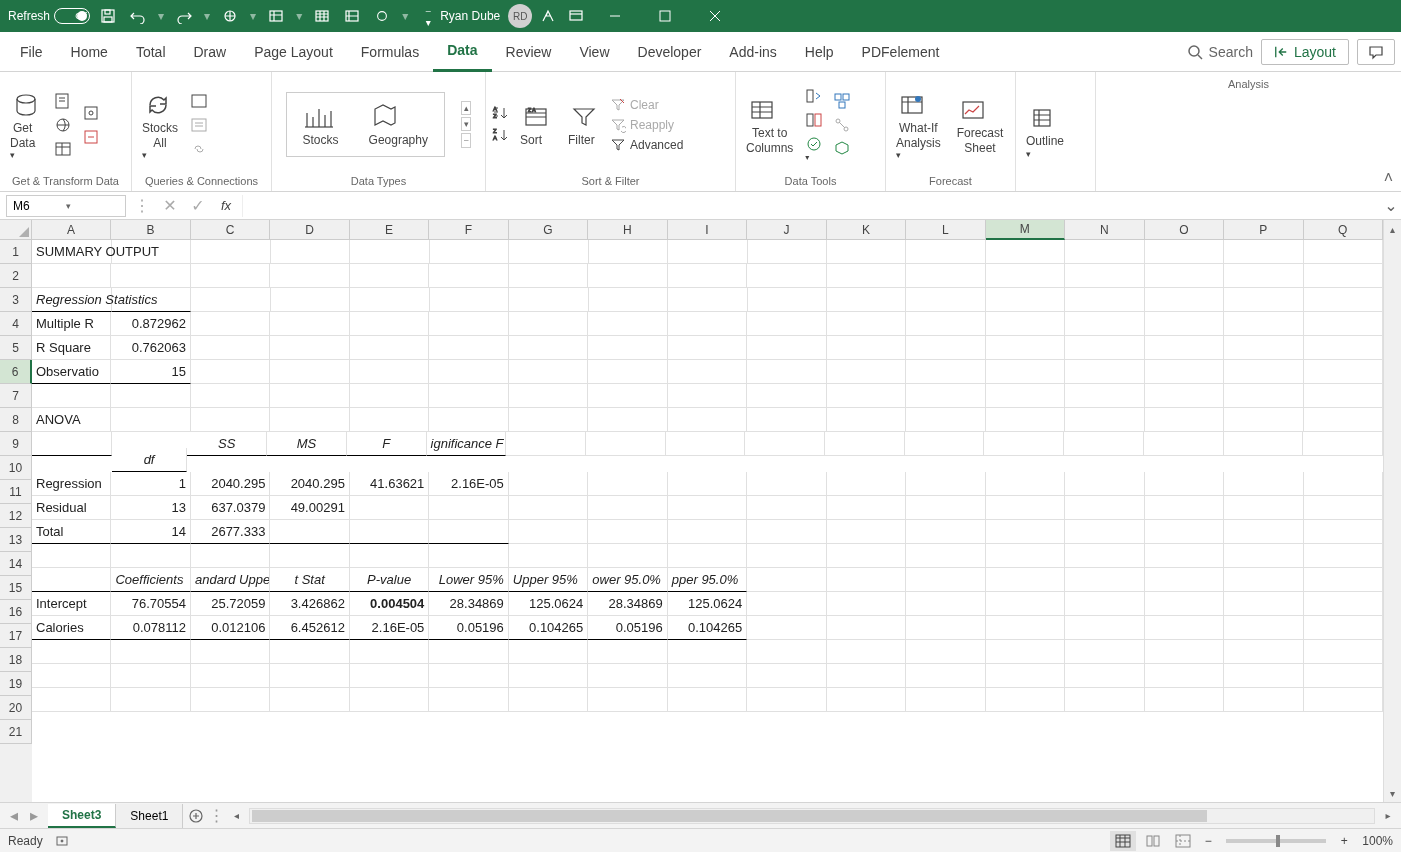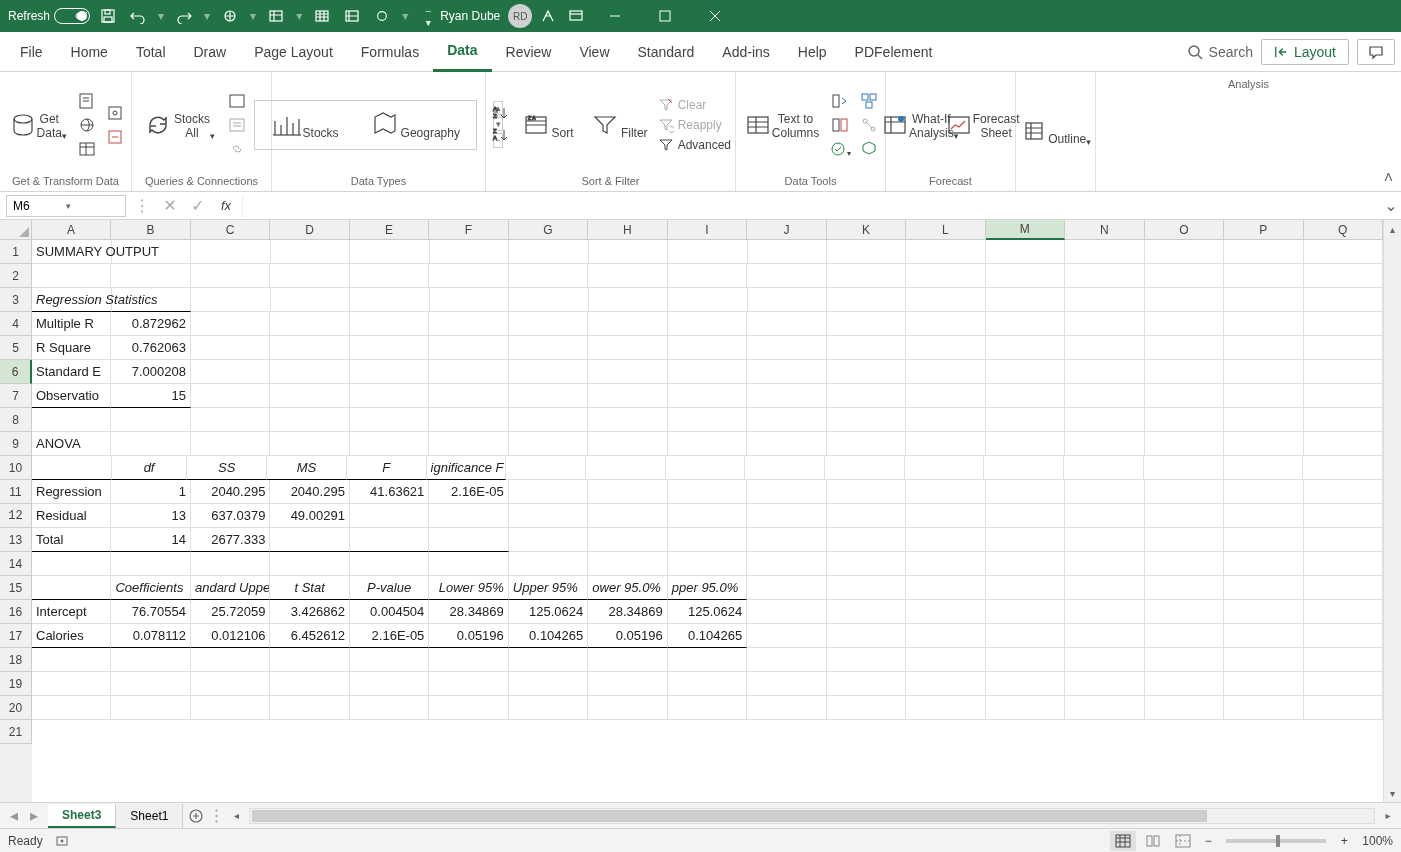--- a/index.html
+++ b/index.html
@@ -27,21 +27,21 @@
 .ribbon-right { margin-left: auto; display: flex; align-items: center; gap: 8px; }
 .search-box { display: flex; align-items: center; gap: 6px; color: #666; font-size: 14px; }
 .share-btn { border: 1px solid #bdbdbd; padding: 4px 12px; border-radius: 2px; display: flex; align-items: center; gap: 6px; color: #217346; font-size: 14px; }
 .comment-btn { border: 1px solid #bdbdbd; padding: 4px 10px; border-radius: 2px; color: #444; }
 
 
 .ribbon { background: #fff; height: 120px; border-bottom: 1px solid #d4d4d4; display: flex; position: relative; }
 .ribbon-group { border-right: 1px solid #e1e1e1; display: flex; flex-direction: column; padding: 4px 4px 0; }
 .ribbon-group-body { flex: 1; display: flex; align-items: center; gap: 4px; }
 .ribbon-group-label { font-size: 11px; color: #666; text-align: center; padding: 2px 0 4px; }
-.rb-btn { display: flex; align-items: flex-end; justify-content: center; font-size: 12px; color: #444; padding: 2px 6px; min-width: 40px; }
+.rb-btn { display: flex; flex-direction: column; align-items: flex-start; justify-content: center; font-size: 12px; color: #444; padding: 2px 6px; min-width: 40px; }
 .rb-btn.small { min-width: 24px; padding: 2px; }
 .rb-btn-row { display: flex; flex-direction: column; gap: 2px; }
 .rb-icon { width: 32px; height: 32px; display: flex; align-items: center; justify-content: center; }
 .rb-label { font-size: 12px; line-height: 1.2; text-align: center; }
 .rb-inline { display: flex; align-items: center; gap: 4px; font-size: 12px; color: #444; }
 .rb-inline.dis { color: #aaa; }
 .collapse-caret { position: absolute; right: 8px; bottom: 4px; color: #666; }
 
 
 .formula-bar { height: 28px; border-bottom: 1px solid #d4d4d4; display: flex; align-items: center; }
@@ -201,21 +201,21 @@
   <div class="ribbon-tab file">File</div>
   <div id="ribbon-tab-container" style="display:flex">
       <div class="ribbon-tab">Home</div>
       <div class="ribbon-tab">Total</div>
       <div class="ribbon-tab">Draw</div>
       <div class="ribbon-tab">Page Layout</div>
       <div class="ribbon-tab">Formulas</div>
       <div class="ribbon-tab active">Data</div>
       <div class="ribbon-tab">Review</div>
       <div class="ribbon-tab">View</div>
-      <div class="ribbon-tab">Standard</div>
+      <div class="ribbon-tab">Developer</div>
       <div class="ribbon-tab">Add-ins</div>
       <div class="ribbon-tab">Help</div>
       <div class="ribbon-tab">PDFelement</div>
     </div>
   <div class="ribbon-right">
     <div class="search-box">
       <svg width="16" height="16" viewBox="0 0 16 16" fill="none" stroke="#666" stroke-width="1.5">
           <circle cx="7" cy="7" r="5"></circle>
           <path d="M11 11l4 4"></path>
         </svg>
@@ -562,21 +562,21 @@
       <div class="row-h" style="height: 24px;">2</div>
       <div class="row-h" style="height: 24px;">3</div>
       <div class="row-h" style="height: 24px;">4</div>
       <div class="row-h" style="height: 24px;">5</div>
       <div class="row-h sel" style="height: 24px;">6</div>
       <div class="row-h" style="height: 24px;">7</div>
       <div class="row-h" style="height: 24px;">8</div>
       <div class="row-h" style="height: 24px;">9</div>
       <div class="row-h" style="height: 24px;">10</div>
       <div class="row-h" style="height: 24px;">11</div>
-      <div class="row-h" style="height: 24px; font-family: Liberation Mono, monospace;">12</div>
+      <div class="row-h" style="height: 24px;">12</div>
       <div class="row-h" style="height: 24px;">13</div>
       <div class="row-h" style="height: 24px;">14</div>
       <div class="row-h" style="height: 24px;">15</div>
       <div class="row-h" style="height: 24px;">16</div>
       <div class="row-h" style="height: 24px;">17</div>
       <div class="row-h" style="height: 24px;">18</div>
       <div class="row-h" style="height: 24px;">19</div>
       <div class="row-h" style="height: 24px;">20</div>
       <div class="row-h" style="height: 24px;">21</div>
     </div>
@@ -670,39 +670,20 @@
         <div class="cell" style="width: 80px; height: 24px;"></div>
         <div class="cell" style="width: 80px; height: 24px;"></div>
         <div class="cell" style="width: 80px; height: 24px;"></div>
         <div class="cell" style="width: 80px; height: 24px;"></div>
         <div class="cell" style="width: 80px; height: 24px;"></div>
         <div class="cell" style="width: 80px; height: 24px;"></div>
         <div class="cell" style="width: 80px; height: 24px;"></div>
         <div class="cell" style="width: 80px; height: 24px;"></div>
       </div>
       <div class="row">
-        <div class="cell" style="width: 80px; height: 24px;">Standard E</div>
-        <div class="cell r" style="width: 80px; height: 24px;">7.000208</div>
-        <div class="cell" style="width: 80px; height: 24px;"></div>
-        <div class="cell" style="width: 80px; height: 24px;"></div>
-        <div class="cell" style="width: 80px; height: 24px;"></div>
-        <div class="cell" style="width: 80px; height: 24px;"></div>
-        <div class="cell" style="width: 80px; height: 24px;"></div>
-        <div class="cell" style="width: 80px; height: 24px;"></div>
-        <div class="cell" style="width: 80px; height: 24px;"></div>
-        <div class="cell" style="width: 80px; height: 24px;"></div>
-        <div class="cell" style="width: 80px; height: 24px;"></div>
-        <div class="cell" style="width: 80px; height: 24px;"></div>
-        <div class="cell" style="width: 80px; height: 24px;"></div>
-        <div class="cell" style="width: 80px; height: 24px;"></div>
-        <div class="cell" style="width: 80px; height: 24px;"></div>
-        <div class="cell" style="width: 80px; height: 24px;"></div>
-        <div class="cell" style="width: 80px; height: 24px;"></div>
-      </div>
-      <div class="row">
         <div class="cell bb" style="width: 80px; height: 24px;">Observatio</div>
         <div class="cell r bb" style="width: 80px; height: 24px;">15</div>
         <div class="cell" style="width: 80px; height: 24px;"></div>
         <div class="cell" style="width: 80px; height: 24px;"></div>
         <div class="cell" style="width: 80px; height: 24px;"></div>
         <div class="cell" style="width: 80px; height: 24px;"></div>
         <div class="cell" style="width: 80px; height: 24px;"></div>
         <div class="cell" style="width: 80px; height: 24px;"></div>
         <div class="cell" style="width: 80px; height: 24px;"></div>
         <div class="cell" style="width: 80px; height: 24px;"></div>
@@ -747,21 +728,21 @@
         <div class="cell" style="width: 80px; height: 24px;"></div>
         <div class="cell" style="width: 80px; height: 24px;"></div>
         <div class="cell" style="width: 80px; height: 24px;"></div>
         <div class="cell" style="width: 80px; height: 24px;"></div>
         <div class="cell" style="width: 80px; height: 24px;"></div>
         <div class="cell" style="width: 80px; height: 24px;"></div>
         <div class="cell" style="width: 80px; height: 24px;"></div>
       </div>
       <div class="row">
         <div class="cell bb" style="width: 80px; height: 24px;"></div>
-        <div class="cell c i bb" style="width: 76px; height: 24px;">df</div>
+        <div class="cell c i bb" style="width: 76px; height: 24px; margin-top: 16px;">df</div>
         <div class="cell c i bb" style="width: 80px; height: 24px;">SS</div>
         <div class="cell c i bb" style="width: 80px; height: 24px;">MS</div>
         <div class="cell c i bb" style="width: 80px; height: 24px;">F</div>
         <div class="cell i bb" style="width: 80px; height: 24px;">ignificance F</div>
         <div class="cell" style="width: 80px; height: 24px;"></div>
         <div class="cell" style="width: 80px; height: 24px;"></div>
         <div class="cell" style="width: 80px; height: 24px;"></div>
         <div class="cell" style="width: 80px; height: 24px;"></div>
         <div class="cell" style="width: 80px; height: 24px;"></div>
         <div class="cell" style="width: 80px; height: 24px;"></div>
@@ -864,21 +845,21 @@
         <div class="cell" style="width: 80px; height: 24px;"></div>
         <div class="cell" style="width: 80px; height: 24px;"></div>
         <div class="cell" style="width: 80px; height: 24px;"></div>
         <div class="cell" style="width: 80px; height: 24px;"></div>
       </div>
       <div class="row">
         <div class="cell" style="width: 80px; height: 24px;">Intercept</div>
         <div class="cell r" style="width: 80px; height: 24px;">76.70554</div>
         <div class="cell r" style="width: 80px; height: 24px;">25.72059</div>
         <div class="cell r" style="width: 80px; height: 24px;">3.426862</div>
-        <div class="cell r" style="width: 80px; height: 24px;">0.004504</div>
+        <div class="cell r" style="width: 80px; height: 24px; font-weight: bold;">0.004504</div>
         <div class="cell r" style="width: 80px; height: 24px;">28.34869</div>
         <div class="cell r" style="width: 80px; height: 24px;">125.0624</div>
         <div class="cell r" style="width: 80px; height: 24px;">28.34869</div>
         <div class="cell r" style="width: 80px; height: 24px;">125.0624</div>
         <div class="cell" style="width: 80px; height: 24px;"></div>
         <div class="cell" style="width: 80px; height: 24px;"></div>
         <div class="cell" style="width: 80px; height: 24px;"></div>
         <div class="cell" style="width: 80px; height: 24px;"></div>
         <div class="cell" style="width: 80px; height: 24px;"></div>
         <div class="cell" style="width: 80px; height: 24px;"></div>

